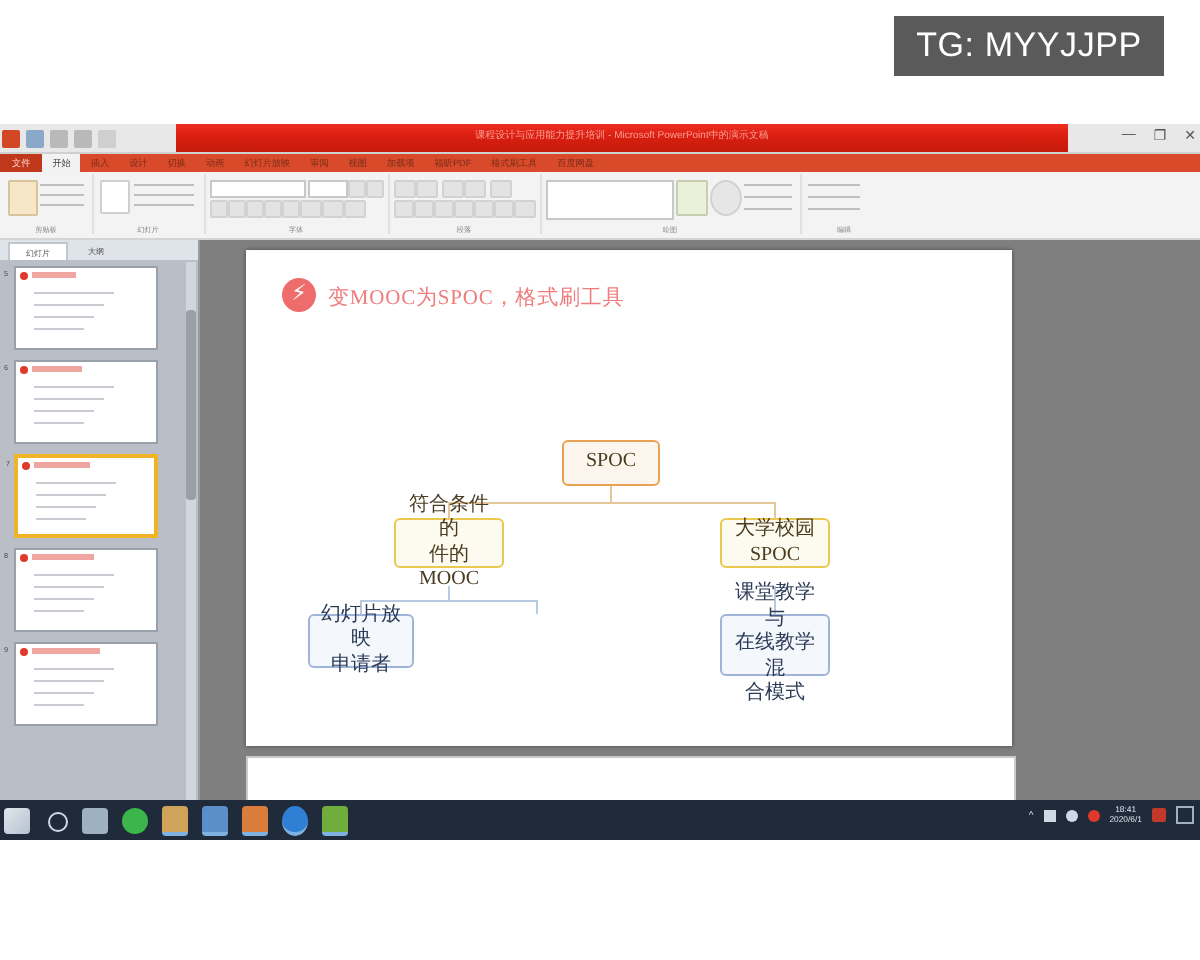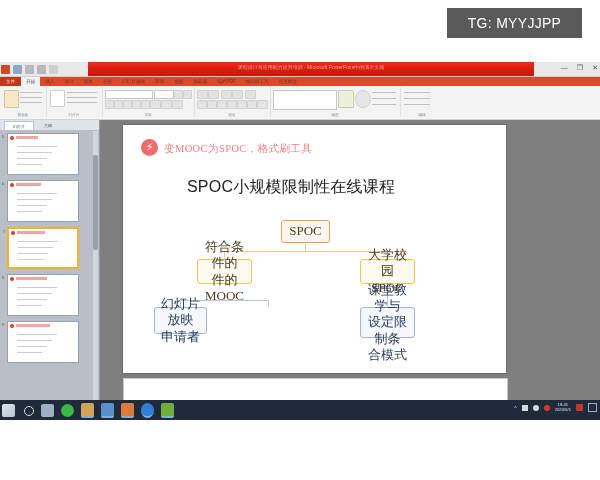--- a/index.html
+++ b/index.html
@@ -7,21 +7,21 @@
     width:600px;height:480px;overflow:hidden;background:#ffffff;
     font-family:"Liberation Sans","DejaVu Sans",sans-serif;
     -webkit-font-smoothing:antialiased;
   }
   .page{position:relative;width:600px;height:480px;background:#fff;}
 
   
   .tg-badge{
     position:absolute;left:447px;top:8px;width:135px;height:30px;
     background:#5a5a5a;color:#fff;display:flex;align-items:center;
-    justify-content:center;font-size:14px;letter-spacing:.3px;
+    justify-content:center;font-size:17px;letter-spacing:.3px;
   }
   .wm-badge{
     position:absolute;left:18px;top:438px;width:172px;height:28px;
     background:#5a5a5a;color:#fff;display:flex;align-items:center;
     justify-content:center;font-size:12.5px;letter-spacing:.2px;
   }
 
   
   .shot{position:absolute;left:0;top:62px;width:600px;height:358px;background:#1b2838;overflow:hidden;}
 
@@ -76,22 +76,22 @@
   
   .stage{position:absolute;left:100px;right:0;top:0;bottom:0;background:#7f7f7f;}
   .slide{position:absolute;left:23px;top:5px;width:383px;height:248px;background:#fff;box-shadow:0 0 2px rgba(0,0,0,.45);}
   .bolt{position:absolute;left:18px;top:14px;width:17px;height:17px;border-radius:50%;background:#ef6c6c;
         display:flex;align-items:center;justify-content:center;color:#fff;font-size:11px;line-height:1;}
   .eyebrow{position:absolute;left:41px;top:17px;font-size:10.5px;color:#ef7c7c;letter-spacing:.4px;
            font-family:"Liberation Serif","DejaVu Serif",serif;}
   .slide-title{position:absolute;left:64px;top:52px;font-size:16px;color:#222;letter-spacing:.2px;}
 
   
-  .node{position:absolute;box-sizing:border-box;display:flex;justify-content:center;
-        text-align:center;font-size:13px;line-height:1.25;border-radius:3px;color:#4a3b20;padding:2px;
+  .node{position:absolute;box-sizing:border-box;display:flex;align-items:center;justify-content:center;
+        text-align:center;font-size:10px;line-height:1.25;border-radius:3px;color:#4a3b20;padding:2px;
         font-family:"Liberation Serif","DejaVu Serif",serif;}
   .node .shadow{position:absolute;left:-5px;top:-4px;width:100%;height:100%;border-radius:3px;z-index:-1;}
   .n-orange{background:#fdf6ef;border:1px solid #e8a254;}
   .n-orange .shadow{background:#e2822c;}
   .n-yellow{background:#fdfbef;border:1px solid #e9c94f;}
   .n-yellow .shadow{background:#f2c230;}
   .n-blue{background:#f4f7fc;border:1px solid #9fb4d8;color:#2c3c58;}
   .n-blue .shadow{background:#b9c9e3;}
   .conn{position:absolute;background:#e6c79a;}
   .conn.b{background:#b9c9e3;}
@@ -295,21 +295,20 @@
         <div class="panescroll">
             <i></i>
           </div>
       </div>
 
       <div class="stage">
         <div class="slide">
 
           <div class="bolt">⚡</div>
           <div class="eyebrow">变MOOC为SPOC，格式刷工具</div>
-          <div class="slide-title">SPOC小规模限制性在线课程</div>
 
           <div class="conn" style="left:182px;top:118px;width:1px;height:8px;"></div>
           <div class="conn" style="left:101px;top:126px;width:163px;height:1px;"></div>
           <div class="conn" style="left:101px;top:126px;width:1px;height:8px;"></div>
           <div class="conn" style="left:264px;top:126px;width:1px;height:8px;"></div>
 
           <div class="conn b" style="left:101px;top:168px;width:1px;height:7px;"></div>
           <div class="conn b" style="left:57px;top:175px;width:88px;height:1px;"></div>
           <div class="conn b" style="left:57px;top:175px;width:1px;height:7px;"></div>
           <div class="conn b" style="left:145px;top:175px;width:1px;height:7px;"></div>
@@ -335,21 +334,21 @@
           <div class="node n-blue" style="left:31px;top:182px;width:53px;height:27px;flex-direction:column;">
             <span class="shadow"></span>
             <span>幻灯片放映</span>
             <span>申请者</span>
           </div>
 
 
           <div class="node n-blue" style="left:237px;top:182px;width:55px;height:31px;flex-direction:column;">
             <span class="shadow"></span>
             <span>课堂教学与</span>
-            <span>设定限制条</span>
+            <span>在线教学混</span>
             <span>合模式</span>
           </div>
         </div>
 
         <div class="notes"></div>
         <div class="notes-ph">单击此处添加备注</div>
       </div>
     </div>
 
     <div class="status">

